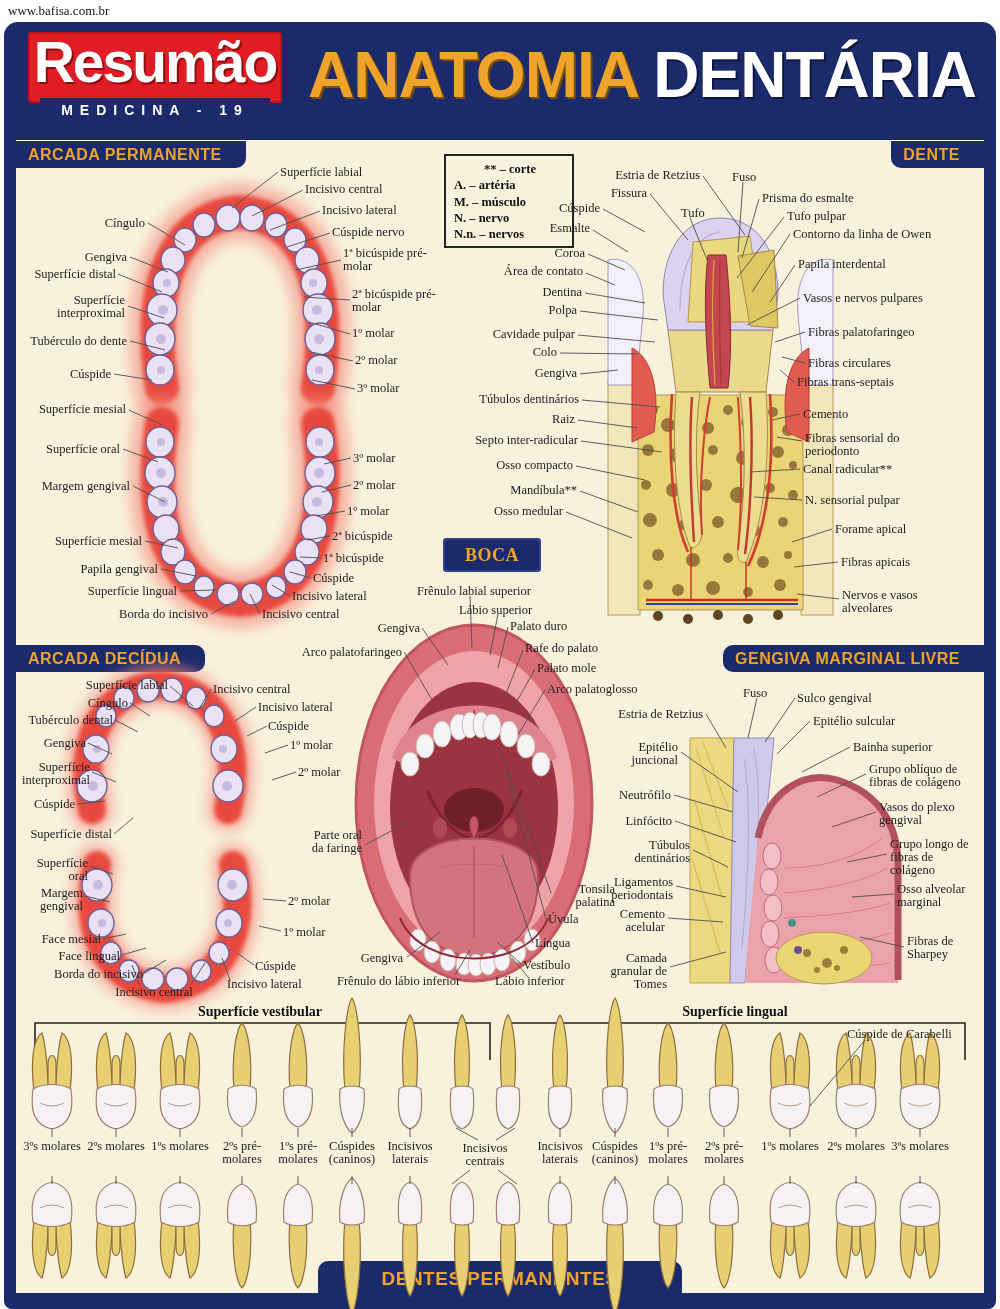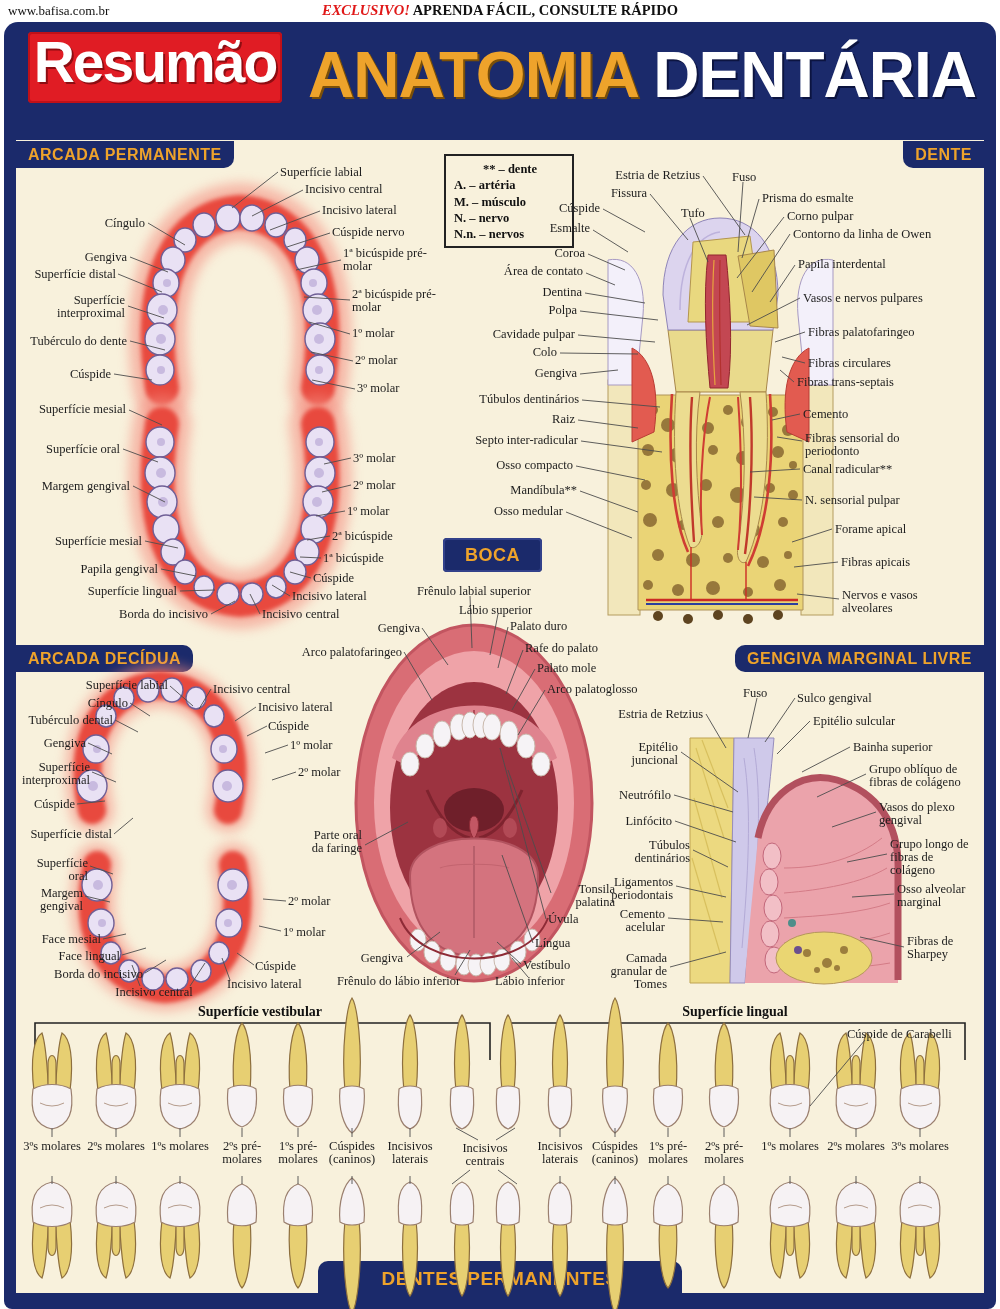--- a/index.html
+++ b/index.html
@@ -24,24 +24,24 @@
   .logo-series{position:absolute;left:12px;top:66px;width:230px;height:24px;background:#1b2a6b;
                color:#fff;font:bold 14px/24px "Liberation Sans",sans-serif;text-align:center;
                letter-spacing:7px;}
   .main-title{position:absolute;left:292px;top:40px;width:700px;text-align:center;
               font:bold 64px/1.1 "Liberation Sans",sans-serif;letter-spacing:-1px;white-space:nowrap;}
   .main-title .w1{color:#eea32b;text-shadow:2px 2px 0 #7a4f08;}
   .main-title .w2{color:#ffffff;text-shadow:2px 2px 0 #0c1440;}
   
   .tab{position:absolute;background:#1b2a6b;color:#eea32b;
        font:bold 16px/1 "Liberation Sans",sans-serif;letter-spacing:.5px;
-       padding:6px 12px 5px 12px;white-space:nowrap;}
+       padding:6px 24px 5px 12px;white-space:nowrap;}
   .tab-tl{left:16px;top:141px;border-radius:0 0 10px 0;}
   .tab-tr{right:16px;top:141px;border-radius:0 0 0 10px;text-align:right;}
-  .tab-mid{border-radius:4px;box-shadow:0 0 0 2px #32418a inset;}
+  .tab-mid{border-radius:4px;box-shadow:0 0 0 2px #32418a inset;font-family:Liberation Serif, serif;}
   .tab-ml{left:16px;top:645px;border-radius:0 10px 10px 0;}
   .tab-mr{right:16px;top:645px;border-radius:10px 0 0 10px;text-align:right;}
   .tab-bot{left:318px;top:1261px;width:364px;text-align:center;border-radius:10px 10px 0 0;
            padding:8px 0 7px 0;font-size:19px;}
   
   .legend{position:absolute;left:444px;top:154px;width:112px;background:#f8f1dc;
           border:2px solid #222;padding:5px 6px 4px 8px;}
   .legend div{font:bold 12.5px/1.3 "Liberation Serif",serif;color:#111;}
   
   .lb{position:absolute;font:12.5px/1.05 "Liberation Serif",serif;color:#1d1d1d;white-space:nowrap;}
@@ -58,45 +58,43 @@
   .tooth{fill:#e9e1f4;stroke:#6f5f96;stroke-width:1.4;}
   .toothdot{fill:#b7a4d4;opacity:.65;}
   .root{fill:#e7cf72;stroke:#8d6f3e;stroke-width:1.2;}
   .crown{fill:#f6f2f4;stroke:#9a7f6e;stroke-width:1.2;}
 </style>
 </head>
 <body>
 
 <div class="topstrip">
   <span class="site">www.bafisa.com.br</span>
-  <div class="tagline">
-    <span class="ex">EXCLUSIVO!</span><span> APRENDA FÁCIL, CONSULTE RÁPIDO</span>
-  </div>
 </div>
 
 <div class="frame"></div>
 <div class="paper"></div>
 
 <div class="logo">
   <div class="logo-word">Resumão</div>
+  <div class="logo-series">MEDICINA - 19</div>
 </div>
 <div class="main-title">
   <span class="w1">ANATOMIA</span>
   <span class="w2">DENTÁRIA</span>
 </div>
 
 <div class="tab tab-tl">ARCADA PERMANENTE</div>
 <div class="tab tab-tr">DENTE</div>
 <div class="tab tab-mid" style="left:443px;top:538px;padding:8px 22px;font-size:18px;">BOCA</div>
 <div class="tab tab-ml">ARCADA DECÍDUA</div>
 <div class="tab tab-mr">GENGIVA MARGINAL LIVRE</div>
 <div class="tab tab-bot">DENTES PERMANENTES</div>
 
 <div class="legend">
-  <div style="text-align:center;">** – dente</div>
+  <div style="text-align:center;">** – corte</div>
   <div>A. – artéria</div>
   <div>M. – músculo</div>
   <div>N. – nervo</div>
   <div>N.n. – nervos</div>
 </div>
 
 <svg style="left:125px;top:196px;" width="230" height="212" viewBox="0 0 230 212">
   <path class="gumglow" d="M 37,192 C 20,80 55,20 115,16 C 175,20 210,80 193,192"></path>
   <path class="gum" d="M 37,192 C 20,80 55,20 115,16 C 175,20 210,80 193,192"></path>
   <g>
@@ -605,21 +603,21 @@
 <div class="lb" style="left:313px;top:572px">Cúspide</div>
 <div class="lb" style="left:292px;top:590px">Incisivo lateral</div>
 <div class="lb" style="left:262px;top:608px">Incisivo central</div>
 
 <div class="lb r" style="right:300px;top:169px">Estria de Retzius</div>
 <div class="lb r" style="right:353px;top:187px">Fissura</div>
 <div class="lb" style="left:732px;top:171px">Fuso</div>
 <div class="lb" style="left:762px;top:192px">Prisma do esmalte</div>
 <div class="lb r" style="right:400px;top:202px">Cúspide</div>
 <div class="lb" style="left:681px;top:207px">Tufo</div>
-<div class="lb" style="left:787px;top:210px">Corno pulpar</div>
+<div class="lb" style="left:787px;top:210px">Tufo pulpar</div>
 <div class="lb" style="left:793px;top:228px">Contorno da linha de Owen</div>
 <div class="lb r" style="right:410px;top:222px">Esmalte</div>
 <div class="lb r" style="right:415px;top:247px">Coroa</div>
 <div class="lb r" style="right:417px;top:265px">Área de contato</div>
 <div class="lb" style="left:798px;top:258px">Papila interdental</div>
 <div class="lb r" style="right:418px;top:286px">Dentina</div>
 <div class="lb r" style="right:423px;top:304px">Polpa</div>
 <div class="lb" style="left:803px;top:292px">Vasos e nervos pulpares</div>
 <div class="lb r" style="right:425px;top:328px">Cavidade pulpar</div>
 <div class="lb r" style="right:443px;top:346px">Colo</div>

